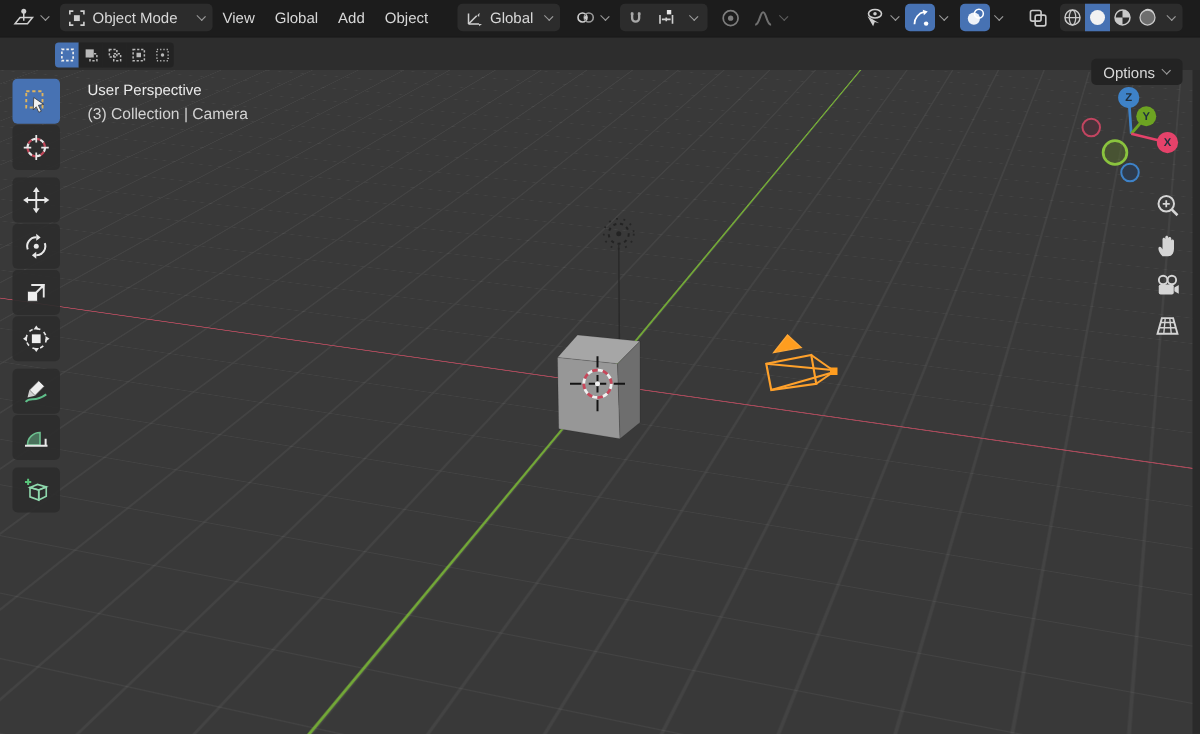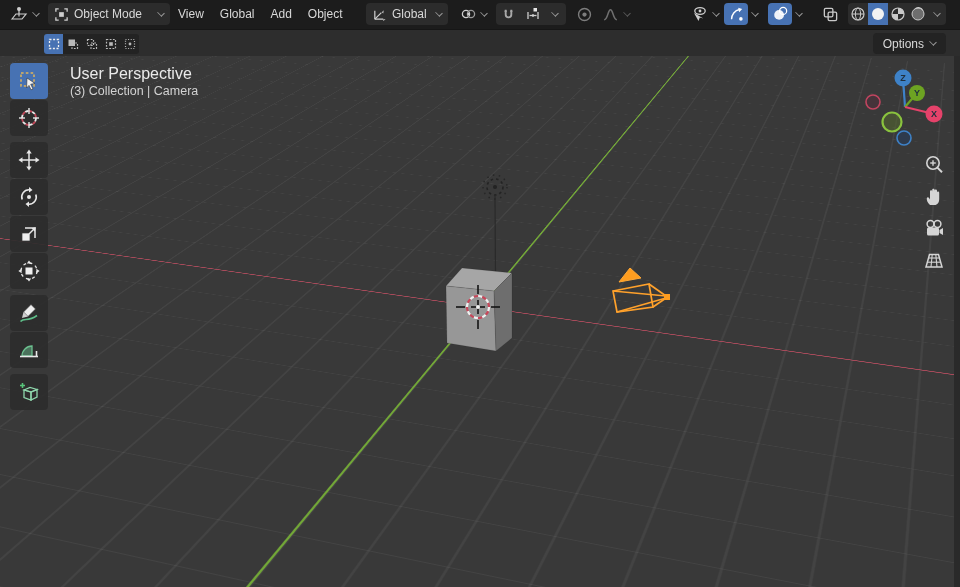--- a/index.html
+++ b/index.html
@@ -17,21 +17,21 @@
   .menu-item { color:#d8d8d8; font-size:12px; padding:0 8px; height:22px; display:flex; align-items:center; border-radius:3px; }
   .chev { width:6px; height:6px; border-right:1.5px solid #9a9a9a; border-bottom:1.5px solid #9a9a9a;
           transform:rotate(45deg) scale(1,.8); margin-top:-3px; flex:none; }
   .chev.dim { border-color:#5c5c5c; }
   .togglesq { position:absolute; top:3px; width:24px; height:22px; border-radius:4px;
               display:flex; align-items:center; justify-content:center; }
   .blue { background:#4772b3; }
   .group { position:absolute; top:3px; height:22px; display:flex; align-items:center;
            background:#2c2c2c; border-radius:4px; }
   .gbtn { height:22px; display:flex; align-items:center; justify-content:center; }
-  .options-btn { position:absolute; right:14px; top:3px; height:21px; background:#232323;
+  .options-btn { position:absolute; right:14px; top:17px; height:21px; background:#232323;
                  border-radius:4px; display:flex; align-items:center; gap:6px; padding:0 10px;
                  color:#d8d8d8; font-size:12px; }
   .selmodes { position:absolute; left:44px; top:4px; height:20px; display:flex; }
   .smbtn { width:19px; height:20px; background:#232323; display:flex; align-items:center; justify-content:center; }
   .smbtn:first-child { border-radius:3px 0 0 3px; }
   .smbtn:last-child { border-radius:0 3px 3px 0; }
   .smbtn.active { background:#4772b3; }
 
   
   .viewport { position:absolute; left:0; top:56px; width:960px; height:531px; overflow:hidden;
@@ -41,21 +41,21 @@
            transform:perspective(1300px) rotateX(65.5deg) rotateZ(19deg);
            background:
              repeating-linear-gradient(0deg,  rgba(255,255,255,0.05) 0 1.5px, transparent 1.5px 60px),
              repeating-linear-gradient(90deg, rgba(255,255,255,0.05) 0 1.5px, transparent 1.5px 60px); }
   .axis-x { position:absolute; left:0; right:0; top:50%; height:2.2px; margin-top:-1.1px; background:#a64a5a; }
   .axis-y { position:absolute; top:0; bottom:0; left:50%; width:2.2px; margin-left:-1.1px; background:#72a737; }
   .vp-edge { position:absolute; left:954px; top:56px; width:6px; height:531px; background:#2a2a2a; z-index:6; }
 
   .scene { position:absolute; left:0; top:0; width:960px; height:587px; z-index:8; pointer-events:none; }
 
-  .vp-text1 { position:absolute; left:70px; top:65px; font-size:16px; color:#eaeaea; z-index:12;text-align:center; }
+  .vp-text1 { position:absolute; left:70px; top:65px; font-size:12px; color:#eaeaea; z-index:12;text-align:center; }
   .vp-text2 { position:absolute; left:70px; top:84px; font-size:12.5px; color:#d2d2d2; z-index:12; }
 
   
   .toolbar { position:absolute; left:10px; top:63px; width:38px; z-index:14; }
   .tbtn { width:38px; height:36px; background:rgba(45,45,45,.92); border-radius:4px;
           display:flex; align-items:center; justify-content:center; margin-bottom:1px; }
   .tbtn.active { background:#4772b3; }
   .tgap { height:5px; }
 
   

